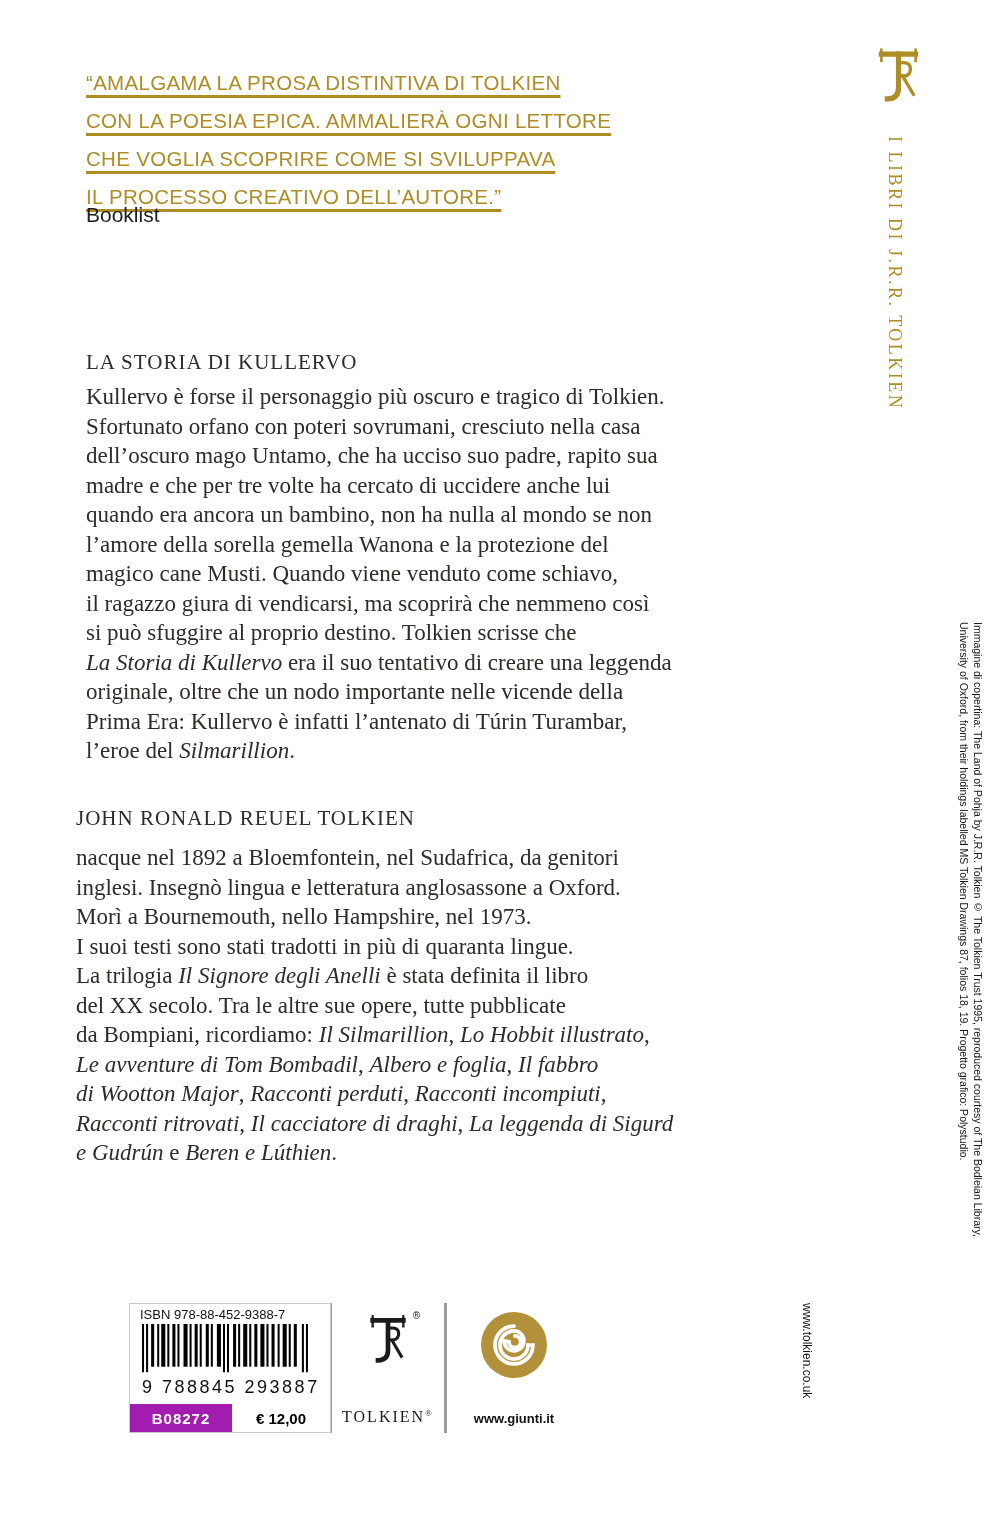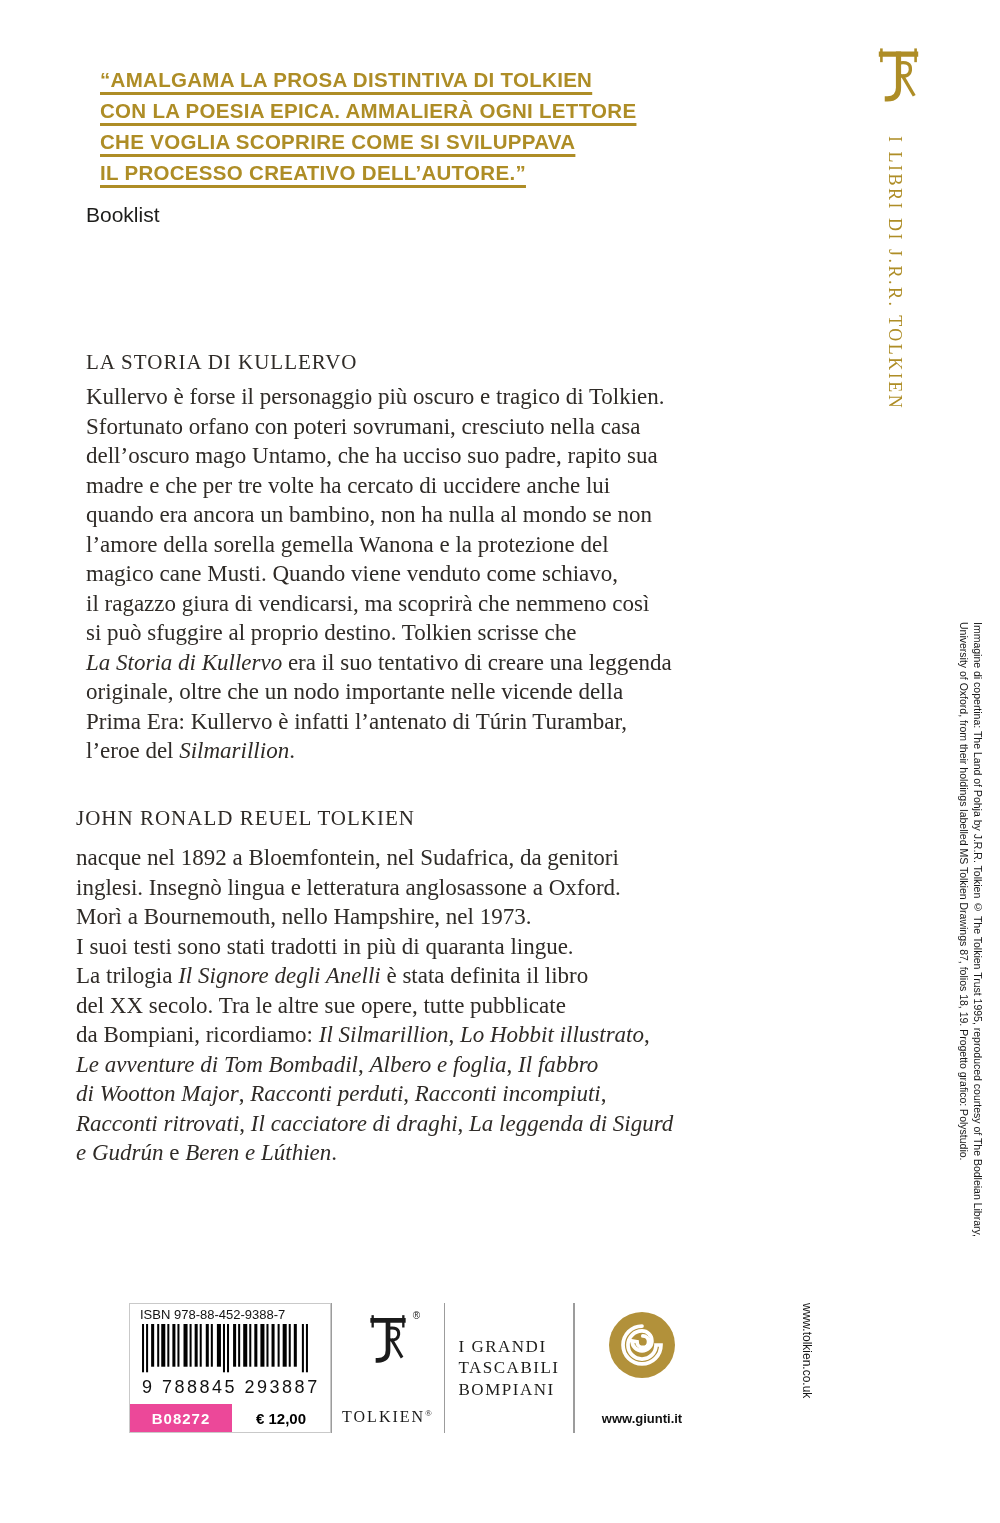--- a/index.html
+++ b/index.html
@@ -10,26 +10,26 @@
     height: 1523px;
     background: #ffffff;
     overflow: hidden;
     font-family: "Liberation Serif", "DejaVu Serif", serif;
     color: var(--text, #2f2b27);
   }
 
   
   .quote {
     position: absolute;
-    left: 100px; top: 64px;
+    left: 86px; top: 64px;
     width: 640px;
     font-family: "Liberation Sans", "DejaVu Sans", sans-serif;
-    font-weight: bold;
+    font-weight: normal;
     font-size: 20.5px;
-    line-height: 31px;
+    line-height: 38px;
     letter-spacing: 0.3px;
     color: var(--gold, #ae8d26);
     white-space: pre-line;
     text-decoration: underline;
     text-decoration-thickness: 2.5px;
     text-underline-offset: 5px;
   }
   .attribution {
     position: absolute;
     left: 86px; top: 203px;
@@ -133,21 +133,21 @@
     margin-top: 1px;
   }
   .price-strip {
     margin-top: auto;
     display: flex;
     height: 28px;
     font-family: "Liberation Sans", "DejaVu Sans", sans-serif;
   }
   .code-box {
     width: 102px;
-    background: #ec4899;
+    background: #a21caf;
     color: #fff;
     font-weight: bold;
     font-size: 15px;
     letter-spacing: 1px;
     display: flex; align-items: center; justify-content: center;
   }
   .price-box {
     flex: 1;
     display: flex; align-items: center; justify-content: center;
     color: #000;
@@ -319,25 +319,20 @@
             <path d="M36 41 L50 65" stroke-width="4.5"></path>
           </g>
         </svg>
         <span class="reg-mono">®</span>
       </div>
       <div class="tolkien-word"><span>TOLKIEN</span><sup>®</sup></div>
     </div>
 
     <div class="divider"></div>
 
-    <div class="series-block">
-      <div class="series-text">I GRANDI
-TASCABILI
-BOMPIANI</div>
-    </div>
 
     <div class="divider"></div>
 
 
     <div class="divider"></div>
 
     <div class="logo-block brand-giunti">
       <span class="gold-circle">
         <svg viewBox="0 0 80 80" aria-hidden="true">
           <circle cx="40" cy="40" r="40" fill="currentColor"></circle>

